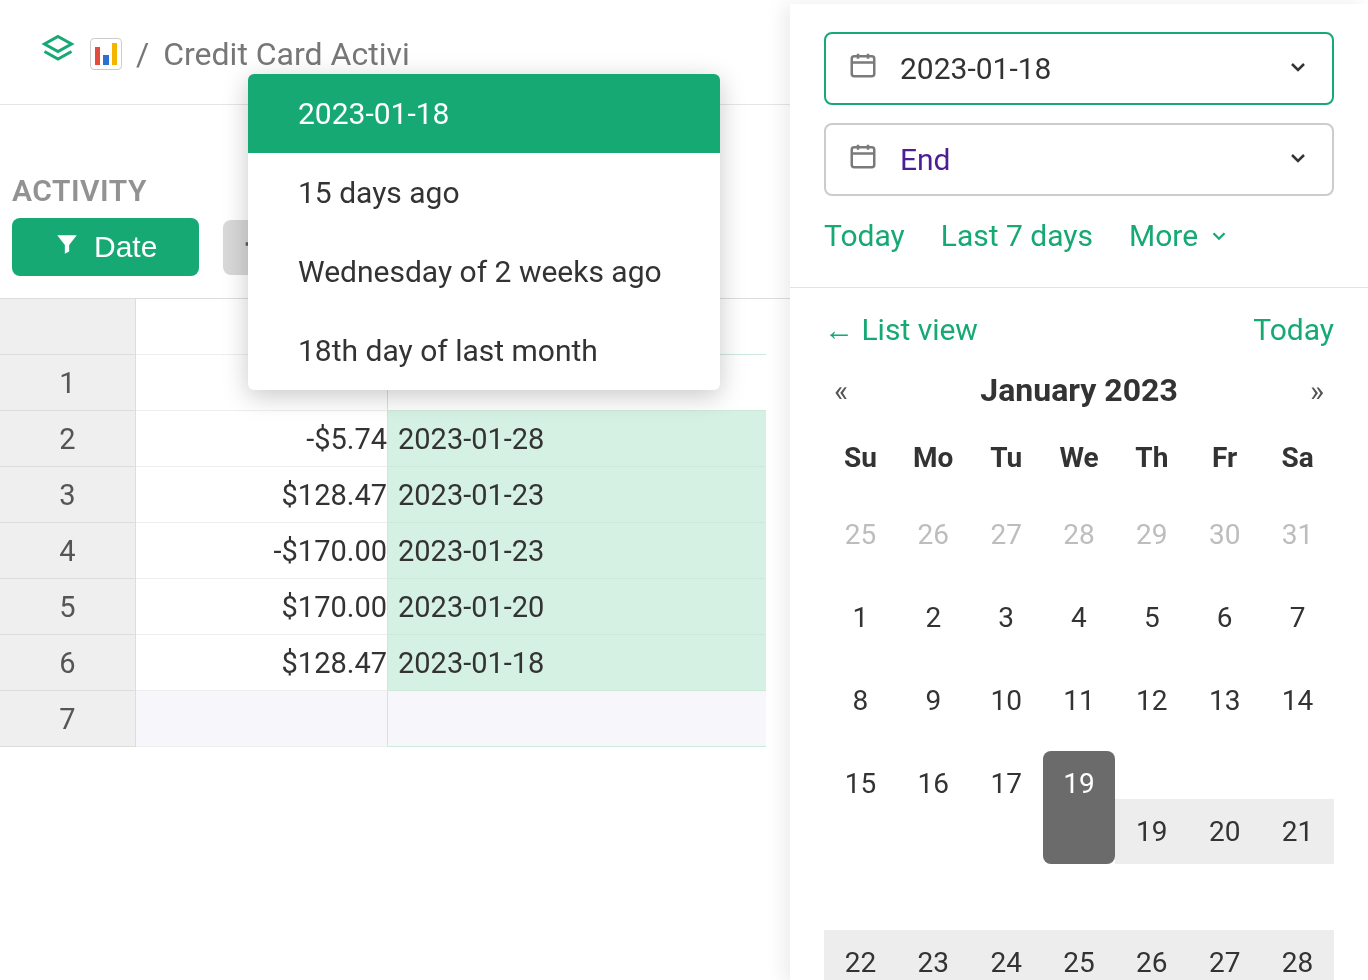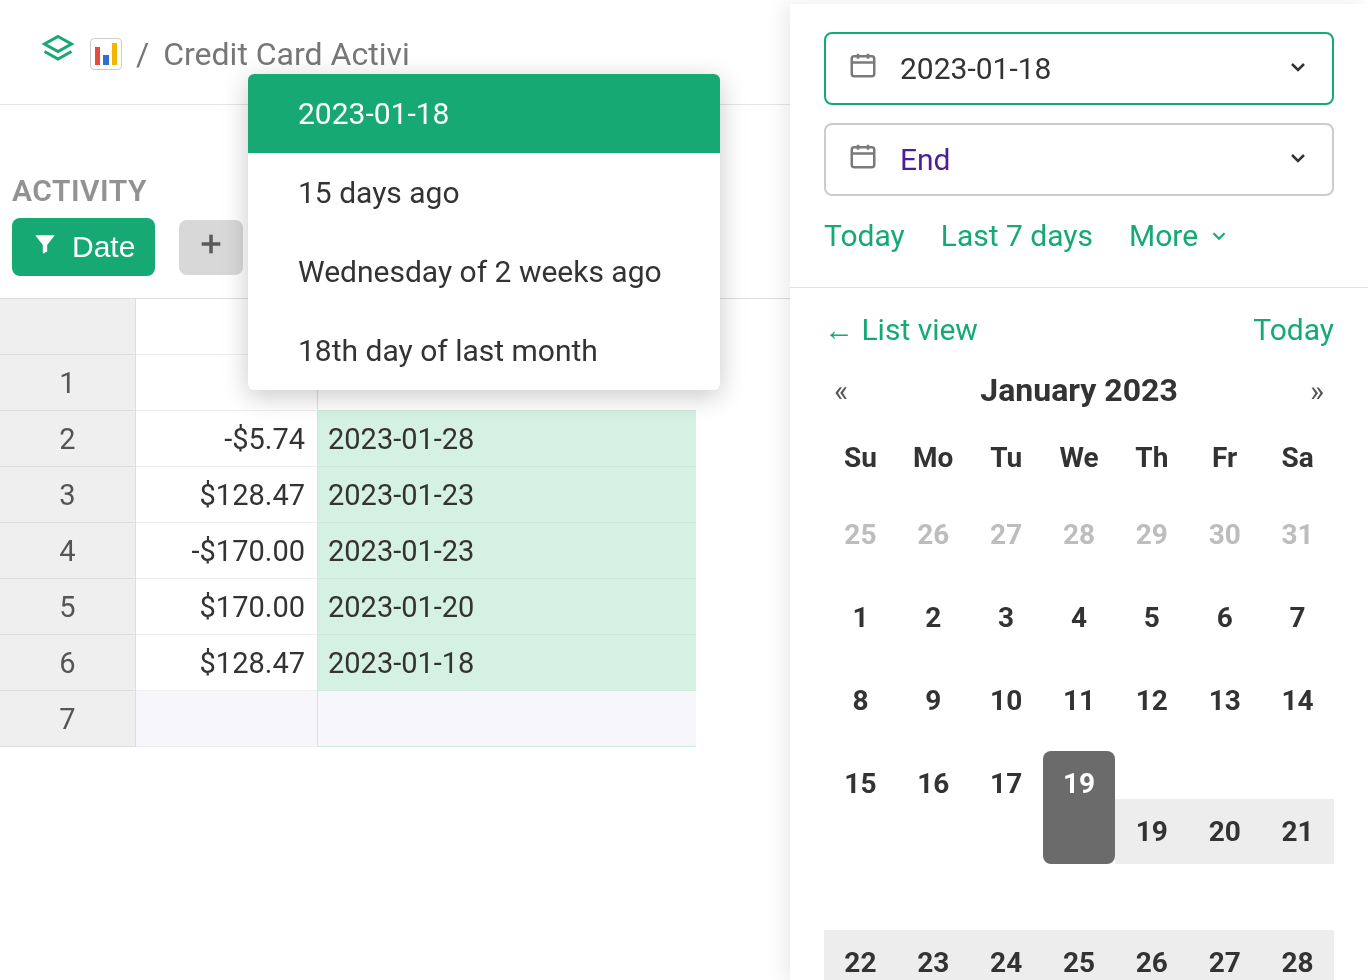--- a/index.html
+++ b/index.html
@@ -38,41 +38,41 @@
     color: #929292;
     letter-spacing: .5px;
   }
 
   .toolbar {
     display:flex; align-items:center; gap:24px;
     padding: 0 12px 22px 12px;
   }
   .btn {
     display:inline-flex; align-items:center; gap:14px;
-    border-radius:8px; padding:12px 20px; font-size:30px;
+    border-radius:8px; padding:12px 42px; font-size:30px;
     cursor:pointer; border:none;
   }
   .btn-green { background:#16a974; color:#fff; }
   .btn-grey { background:#d8d8d8; color:#5a5a5a; padding:10px 18px; }
   .btn-grey svg { width:28px;height:28px;stroke:#5a5a5a;stroke-width:3;fill:none; }
   .funnel-icon svg{width:26px;height:26px;fill:#fff;}
 
   
   .grid {
     border-top:1px solid #ddd;
     font-size:29px;
   }
   .row { display:flex; height:56px; align-items:stretch; }
   .rownum {
     width:136px; text-align:center; line-height:56px;
     background:#efefef; color:#555;
     border-right:1px solid #ddd; border-bottom:1px solid #ddd;
   }
   .amount {
-    width:182px; text-align:right; padding-right:12px; line-height:56px;
+    width:252px; text-align:right; line-height:56px;
     border-right:1px solid #ddd; border-bottom:1px solid #eee;
   }
   .datecell {
     width:378px; padding-left:10px; line-height:56px;
     background:#d5f1e4;
     border-bottom:1px solid #cde9db;
   }
   .header-row .rownum{background:#efefef;}
   .header-row .amount{font-weight:400;color:#444;text-align:right;}
   .header-row .datecell{background:#fff;}
@@ -117,21 +117,21 @@
 
   .divider{border-top:1px solid #e3e3e3;margin:0 -34px 24px -34px;}
 
   .listview-row{display:flex;justify-content:space-between;font-size:30px;color:#16a974;margin-bottom:24px;}
 
   .cal-header{display:flex;align-items:center;justify-content:space-between;font-size:32px;font-weight:700;color:#333;margin-bottom:22px;padding:0 10px;}
   .cal-nav{font-size:30px;color:#555;cursor:pointer;font-weight:400;}
 
   .cal-grid{display:grid;grid-template-columns:repeat(7,1fr);text-align:center;font-size:28px;row-gap:18px;}
   .dow{font-weight:700;color:#333;padding:10px 0;}
-  .cal-day{padding:16px 0;cursor:pointer;color:#333;font-weight:bold;}
+  .cal-day{padding:16px 0;cursor:pointer;color:#333;}
   .cal-day.other{color:#bdbdbd;}
   .cal-day.selected{background:#6b6b6b;color:#fff;border-radius:8px;}
   .cal-day.range{background:#ededed;margin-top:48px;}
 </style>
 </head>
 <body>
 
 <div class="breadcrumb">
   <span class="layers-icon">
     <svg viewBox="0 0 24 24">

